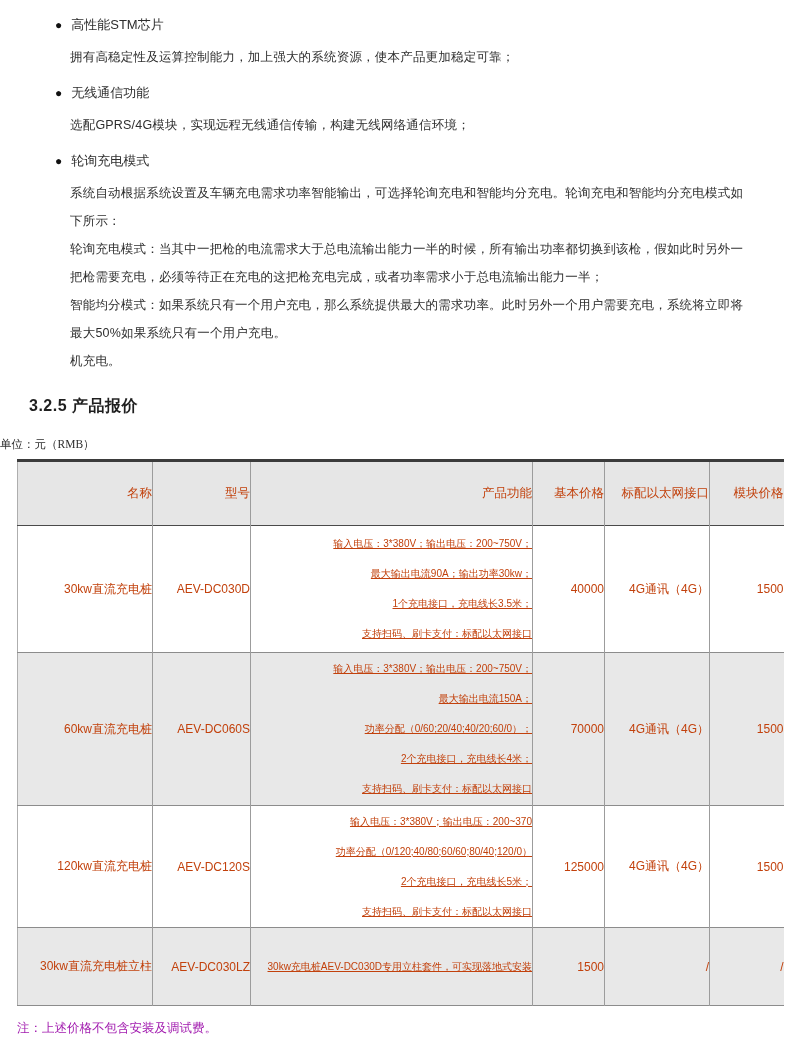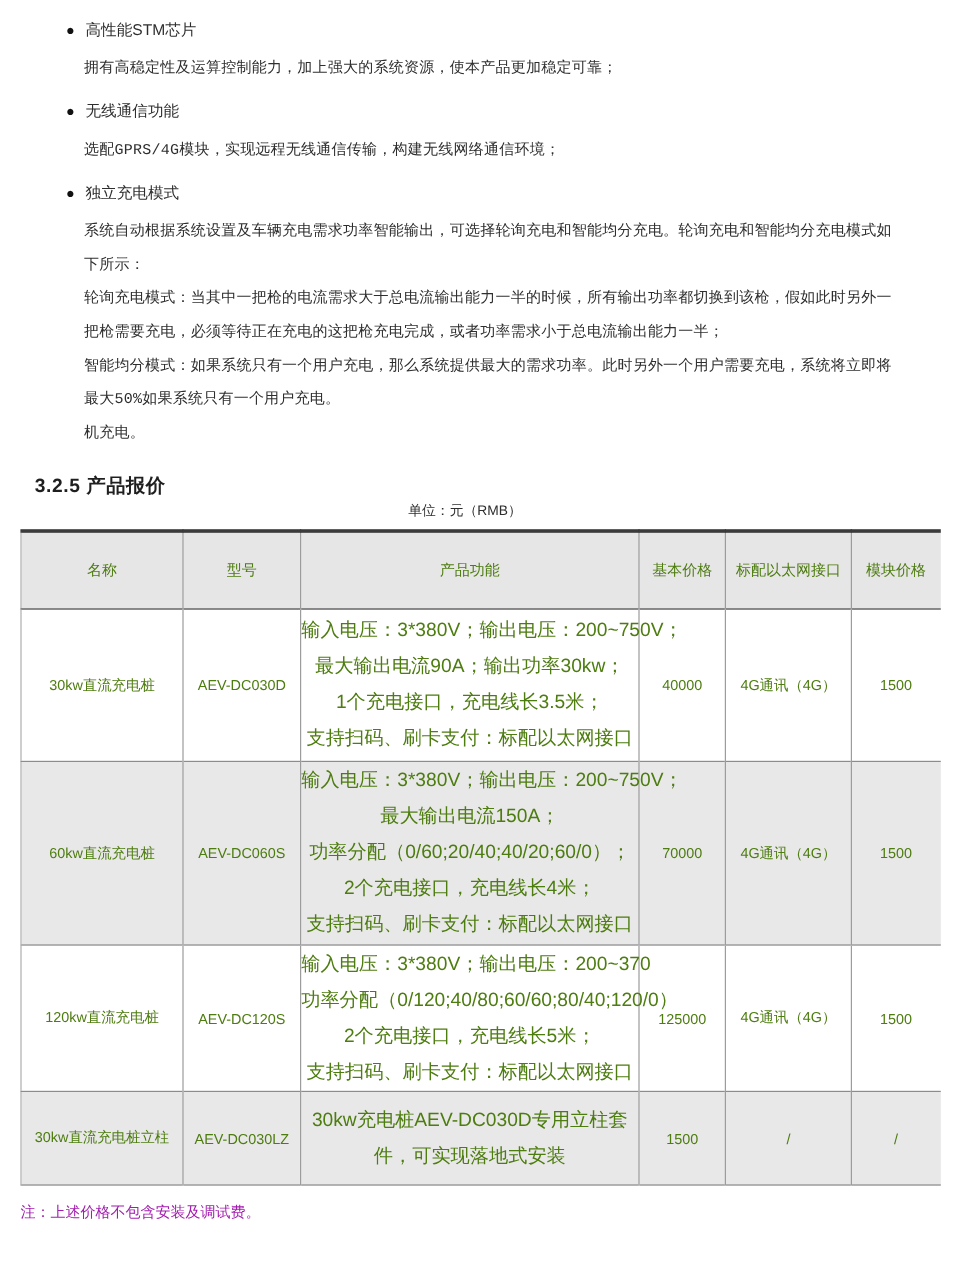--- a/index.html
+++ b/index.html
@@ -8,42 +8,42 @@
     font-family:"Liberation Sans","DejaVu Sans",sans-serif;
     color:#2e2e2e;position:relative;
   }
   
   .features{padding-top:15px;margin-left:55px;margin-right:30px;}
   .feature{margin-bottom:12px;}
   .feature-title{display:flex;align-items:center;height:20px;line-height:20px;
     font-size:13px;margin-bottom:8px;}
   .bullet{font-size:12px;color:#111;margin-right:9px;line-height:20px;}
   .feature-body{margin-left:15px;}
-  .feature-body .bline{line-height:28px;font-size:12.5px;letter-spacing:0.2px;font-family:Liberation Mono, monospace;}
+  .feature-body .bline{line-height:28px;font-size:12.5px;letter-spacing:0.2px;}
   
   .sec-heading{margin:20px 0 0 29px;font-size:16px;font-weight:bold;color:#1f1f1f;
     line-height:22px;letter-spacing:0.5px;}
-  .unit-label{margin:2px 25px 0 0;text-align:center;font-size:11.5px;color:#2e2e2e;
-    line-height:14px;}
+  .unit-label{margin:20px 25px 0 0;text-align:left;font-size:11.5px;color:#2e2e2e;
+    line-height:14px;font-family:Liberation Serif, serif;}
   
   table.price{border-collapse:collapse;table-layout:fixed;width:766px;
     margin:8px 0 0 17px;
     border-top:3px solid #3b3b3b;border-left:1px solid #aeaeae;border-bottom:1px solid #8c8c8c;}
   table.price th,table.price td{
     border-right:1px solid #9c9c9c;
-    font-weight:normal;font-size:12px;color:#4d7c0f;
-    text-align:center;vertical-align:middle;padding:0;}
+    font-weight:normal;font-size:12px;color:#c2410c;
+    text-align:right;vertical-align:middle;padding:0;}
   table.price th:last-child,table.price td:last-child{border-right:none;}
   table.price thead tr{height:65px;background:#e6e6e6;}
   table.price thead tr{border-bottom:1px solid #4a4a4a;}
   table.price tbody tr{border-bottom:1px solid #8c8c8c;}
   table.price tbody tr.shaded{background:#e8e8e8;}
   table.price th{font-size:12.5px;}
   td.func-cell{text-align:left;padding:8px 2px 8px 12px;}
-  .spec-line{line-height:30px;white-space:nowrap;font-size:16px;}
+  .spec-line{line-height:30px;white-space:nowrap;font-size:10px;text-decoration:underline;}
   .spec-line.wrap{white-space:normal;line-height:30px;}
   
   .note{margin:14px 0 4px 17px;font-size:12.5px;color:#a21caf;line-height:16px;}
 </style>
 </head>
 <body>
 
 <div class="features">
     <div class="feature">
       <div class="feature-title">
@@ -59,21 +59,21 @@
         <span class="bullet">●</span>
         <span>无线通信功能</span>
       </div>
       <div class="feature-body">
         <div class="bline">选配GPRS/4G模块，实现远程无线通信传输，构建无线网络通信环境；</div>
       </div>
     </div>
     <div class="feature">
       <div class="feature-title">
         <span class="bullet">●</span>
-        <span>独立充电模式</span>
+        <span>轮询充电模式</span>
       </div>
       <div class="feature-body">
         <div class="bline">系统自动根据系统设置及车辆充电需求功率智能输出，可选择轮询充电和智能均分充电。轮询充电和智能均分充电模式如</div>
         <div class="bline">下所示：</div>
         <div class="bline">轮询充电模式：当其中一把枪的电流需求大于总电流输出能力一半的时候，所有输出功率都切换到该枪，假如此时另外一</div>
         <div class="bline">把枪需要充电，必须等待正在充电的这把枪充电完成，或者功率需求小于总电流输出能力一半；</div>
         <div class="bline">智能均分模式：如果系统只有一个用户充电，那么系统提供最大的需求功率。此时另外一个用户需要充电，系统将立即将</div>
         <div class="bline">最大50%如果系统只有一个用户充电。</div>
         <div class="bline">机充电。</div>
       </div>

